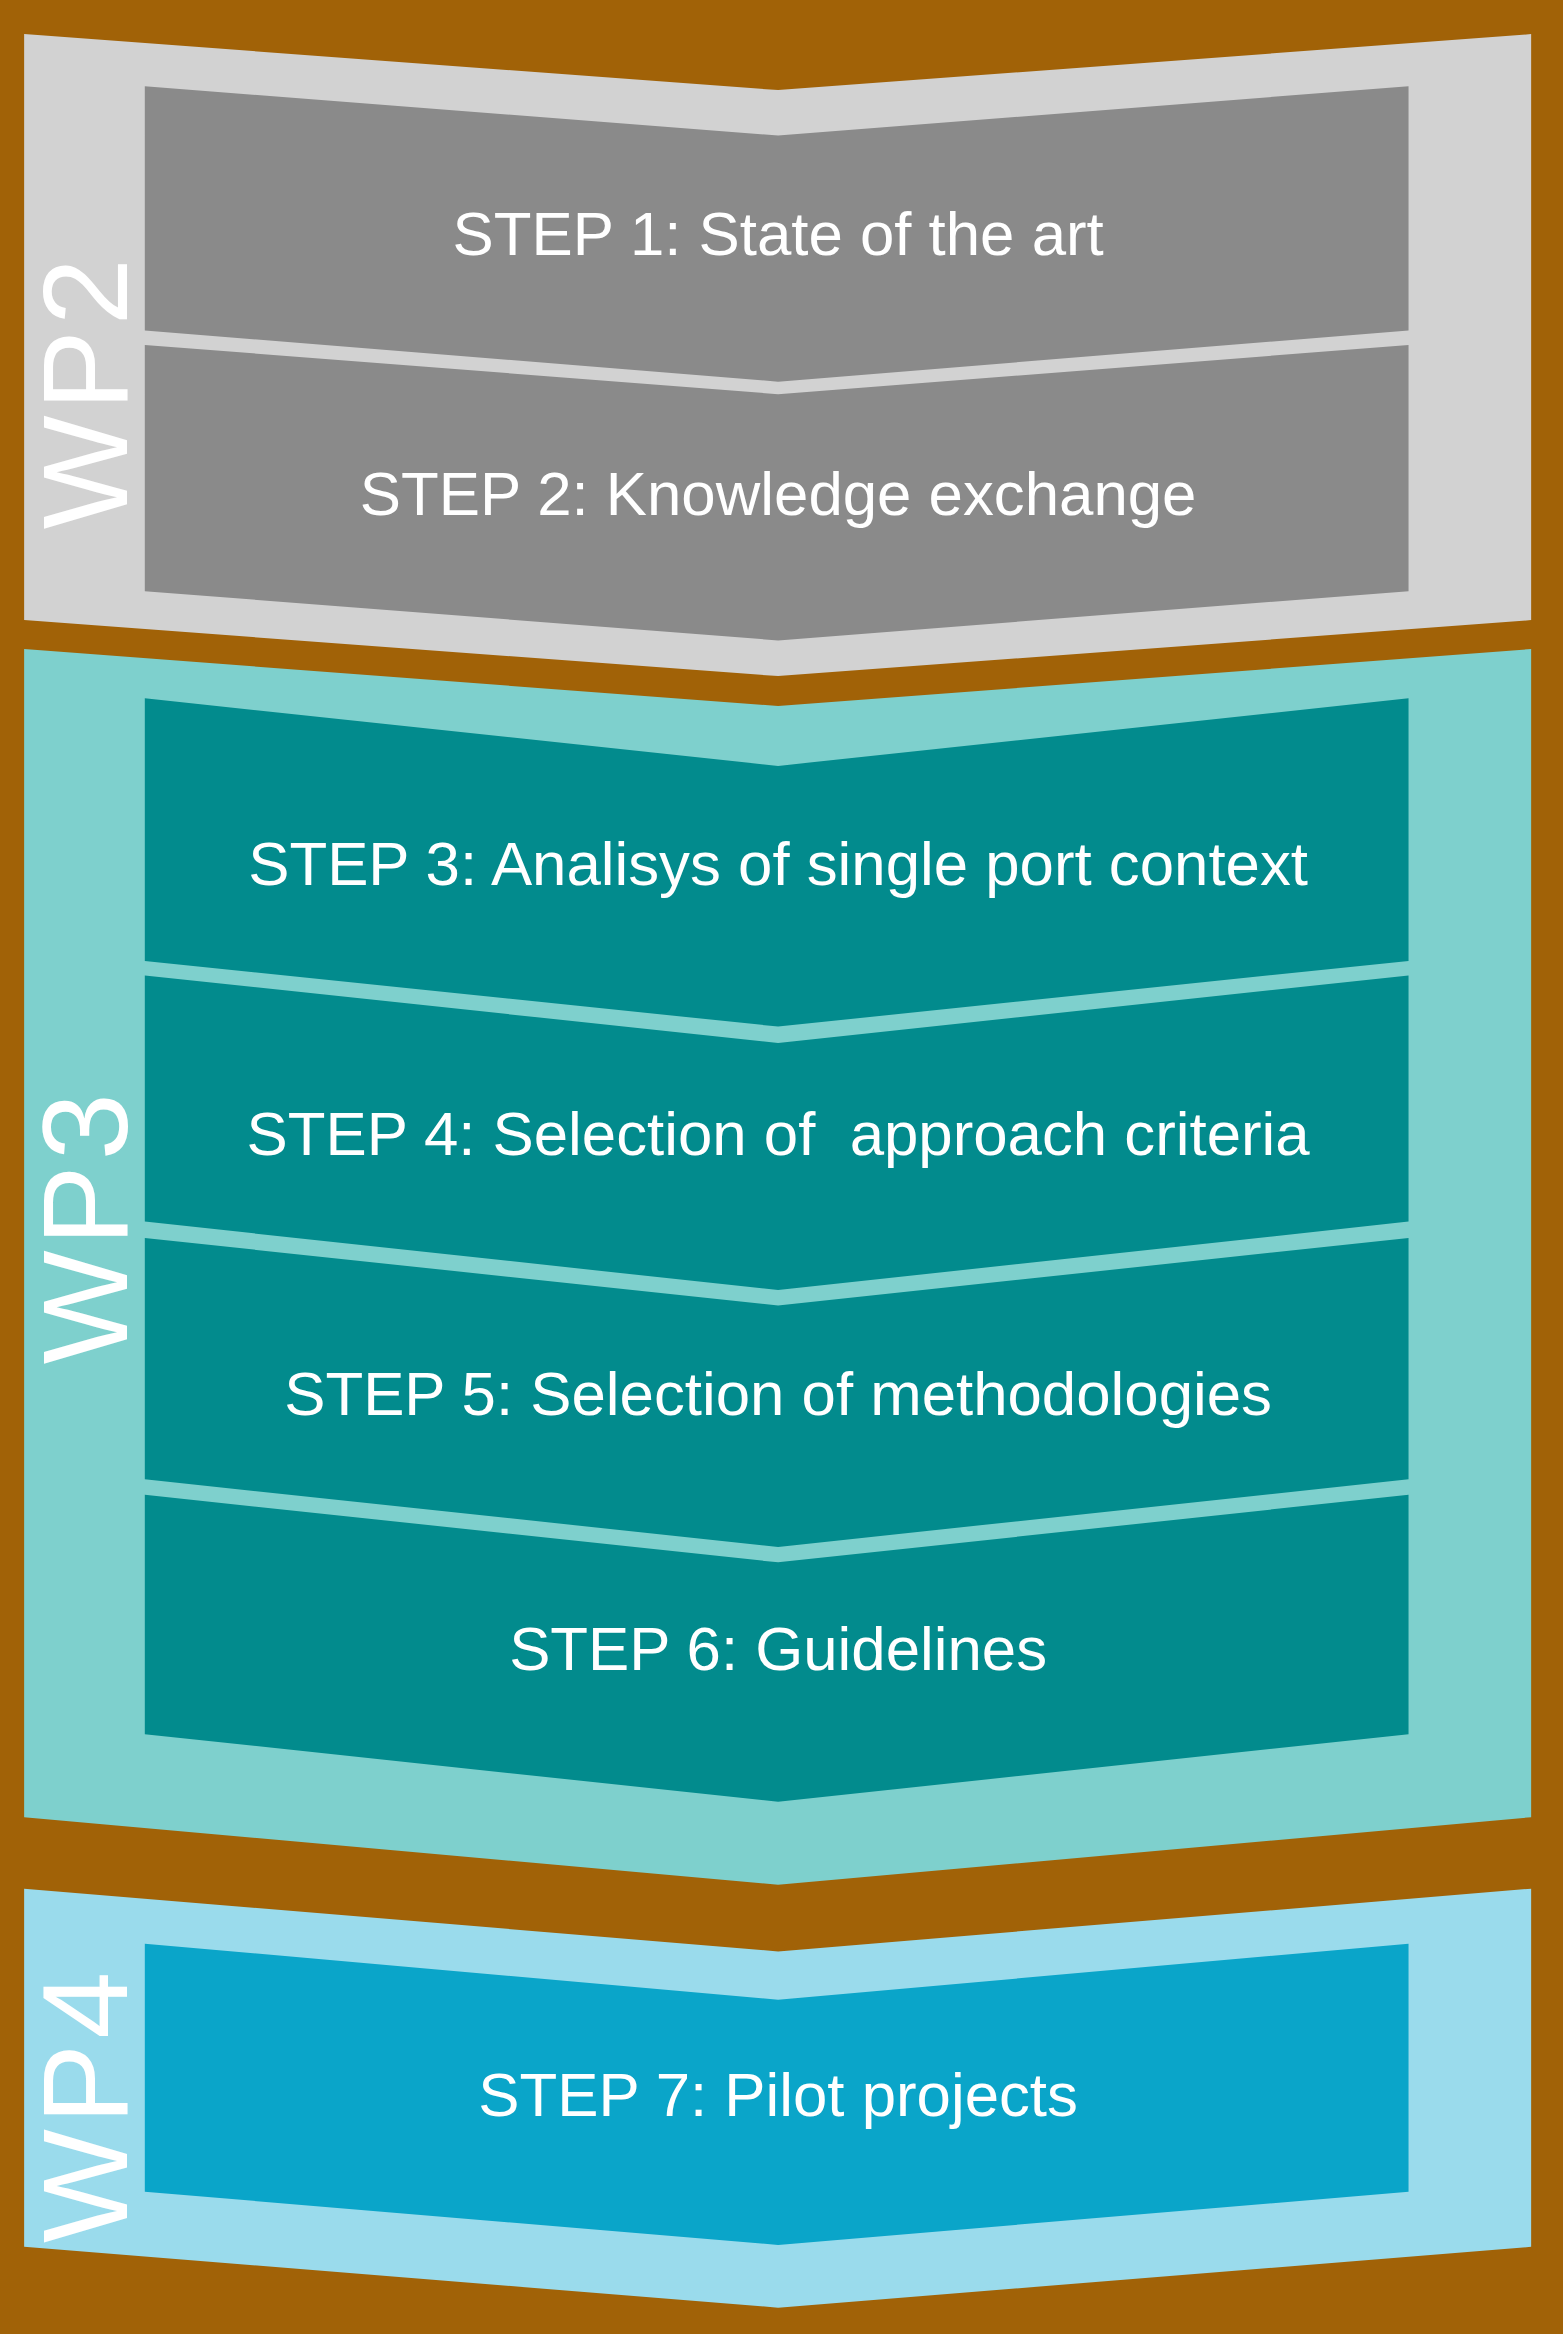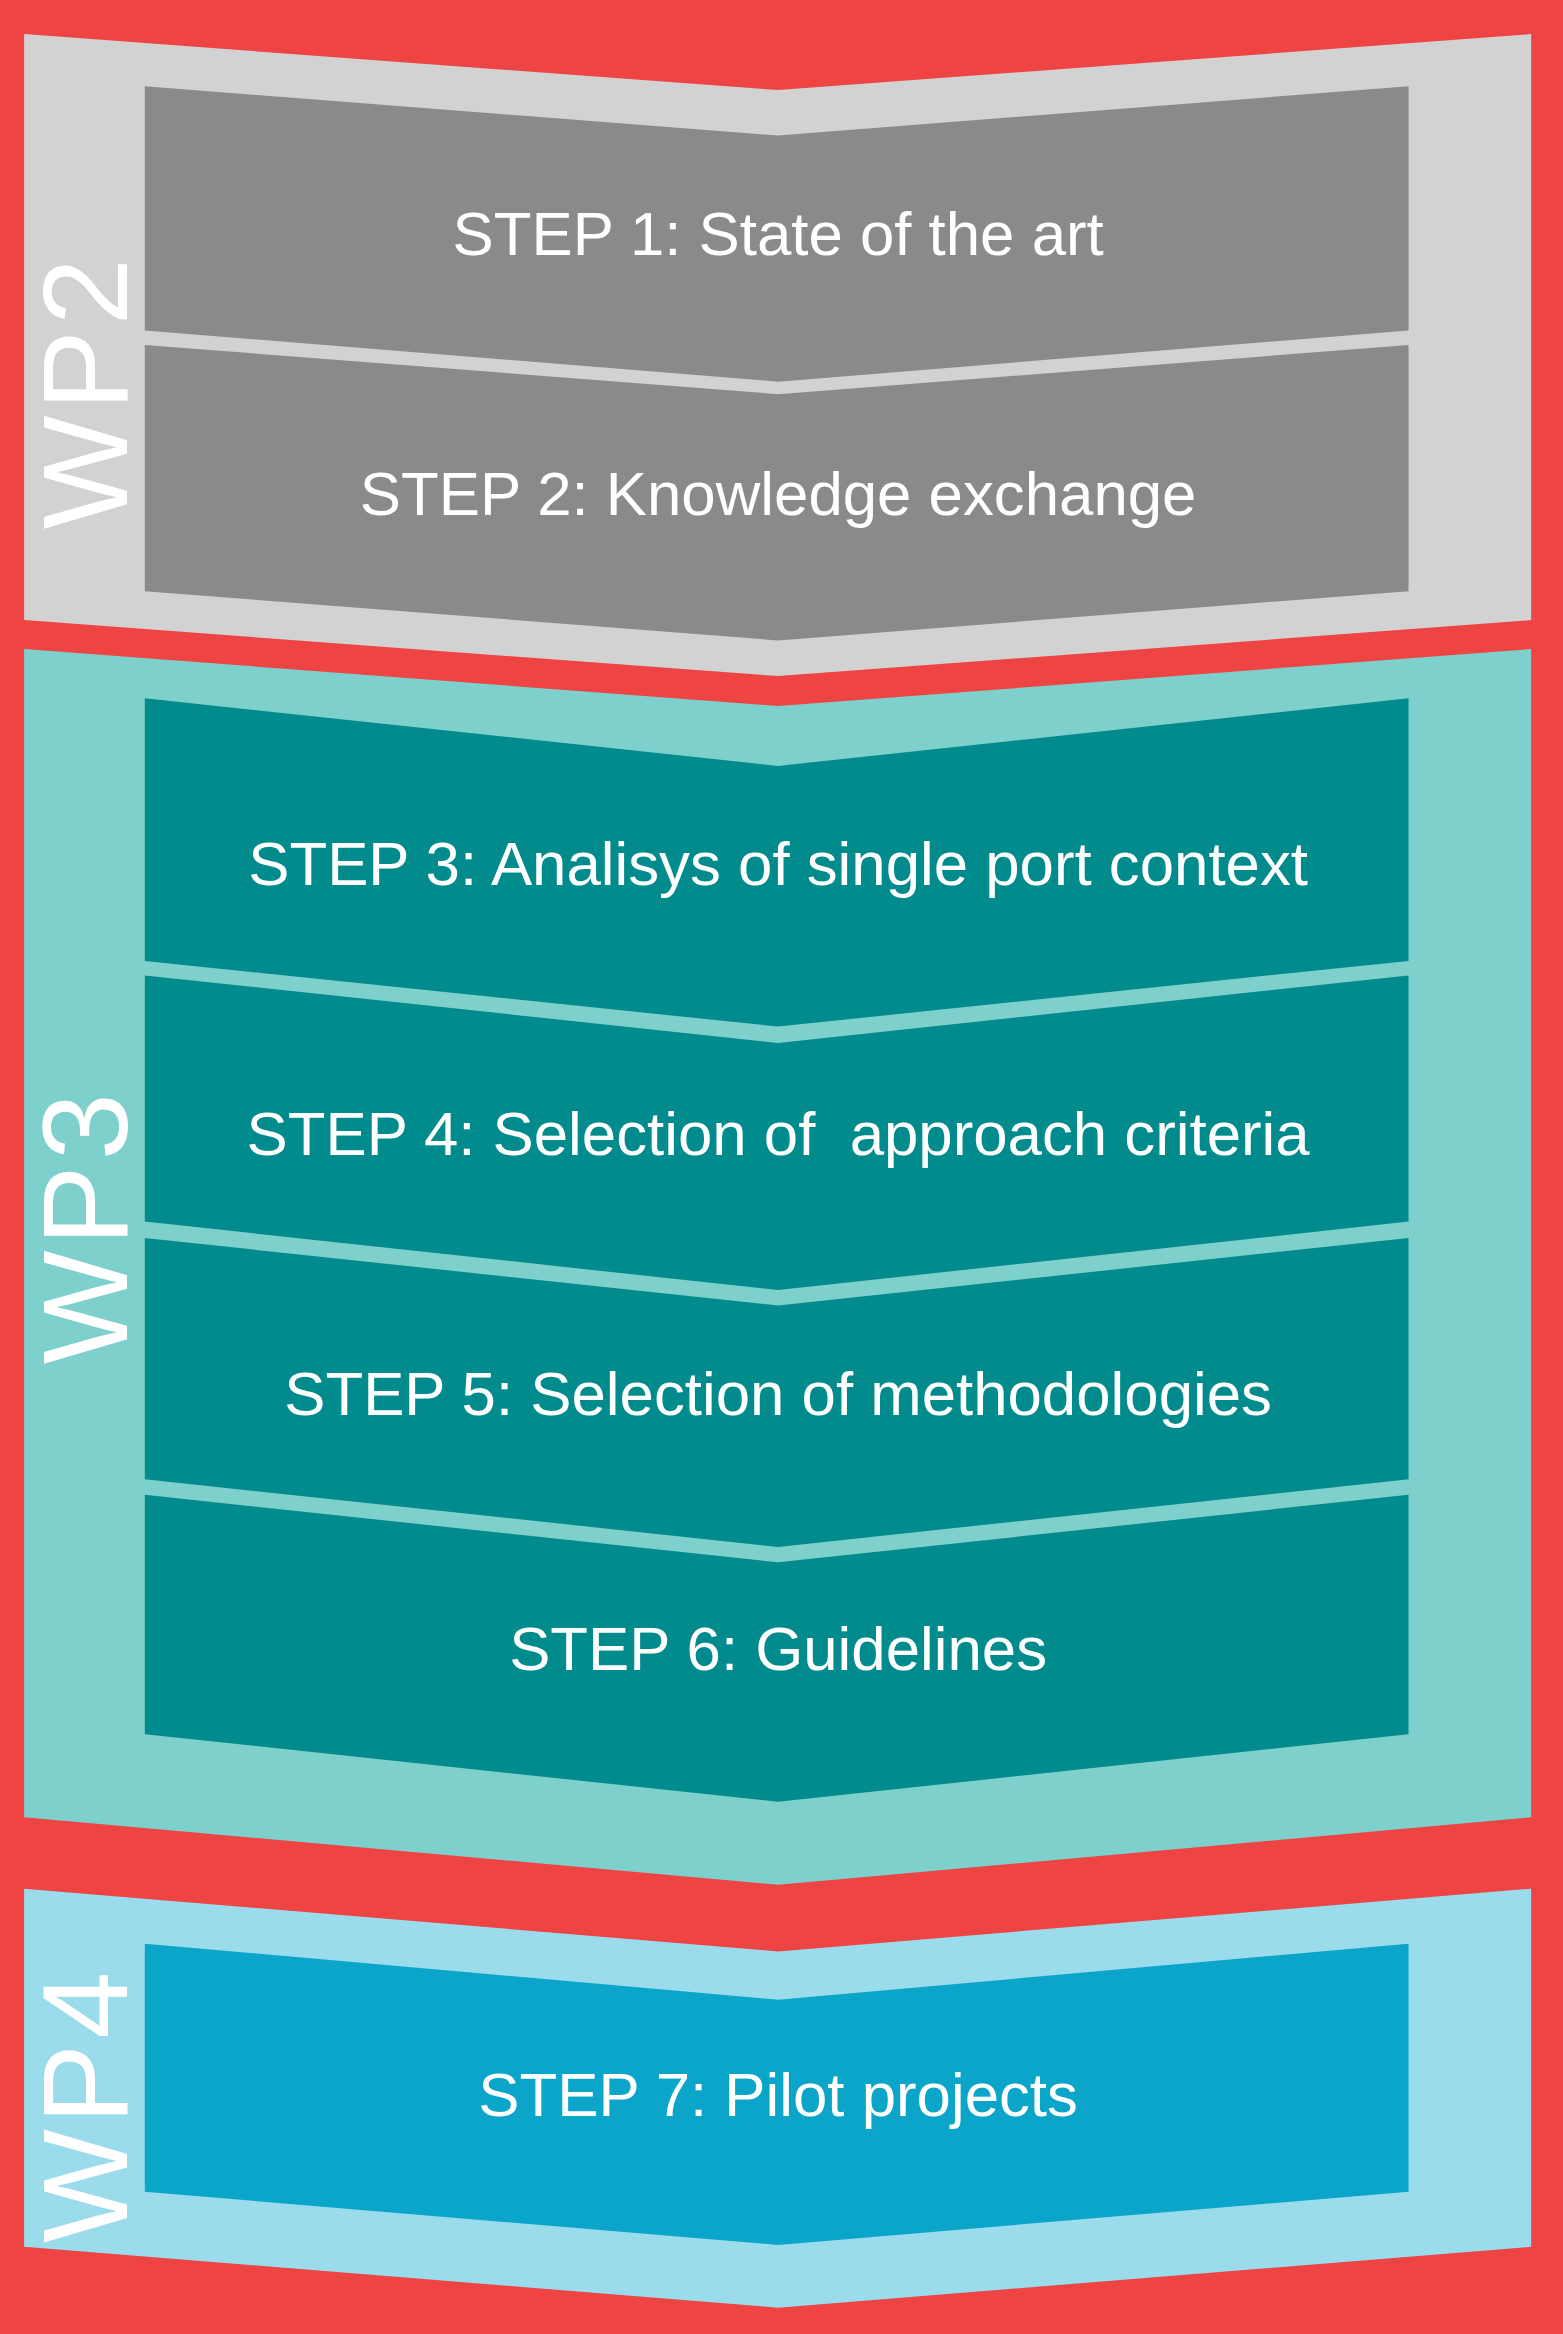--- a/index.html
+++ b/index.html
@@ -4,21 +4,21 @@
 <style>
   html, body {
     margin: 0;
     padding: 0;
     background: #ffffff;
   }
   .stage {
     position: relative;
     width: 1563px;
     height: 2335px;
-    background: #ef4444;
+    background: #a16207;
     overflow: hidden;
   }
   svg {
     display: block;
   }
   .step-label {
     font-family: "Liberation Sans", sans-serif;
     font-size: 64px;
     white-space: pre;
   }

